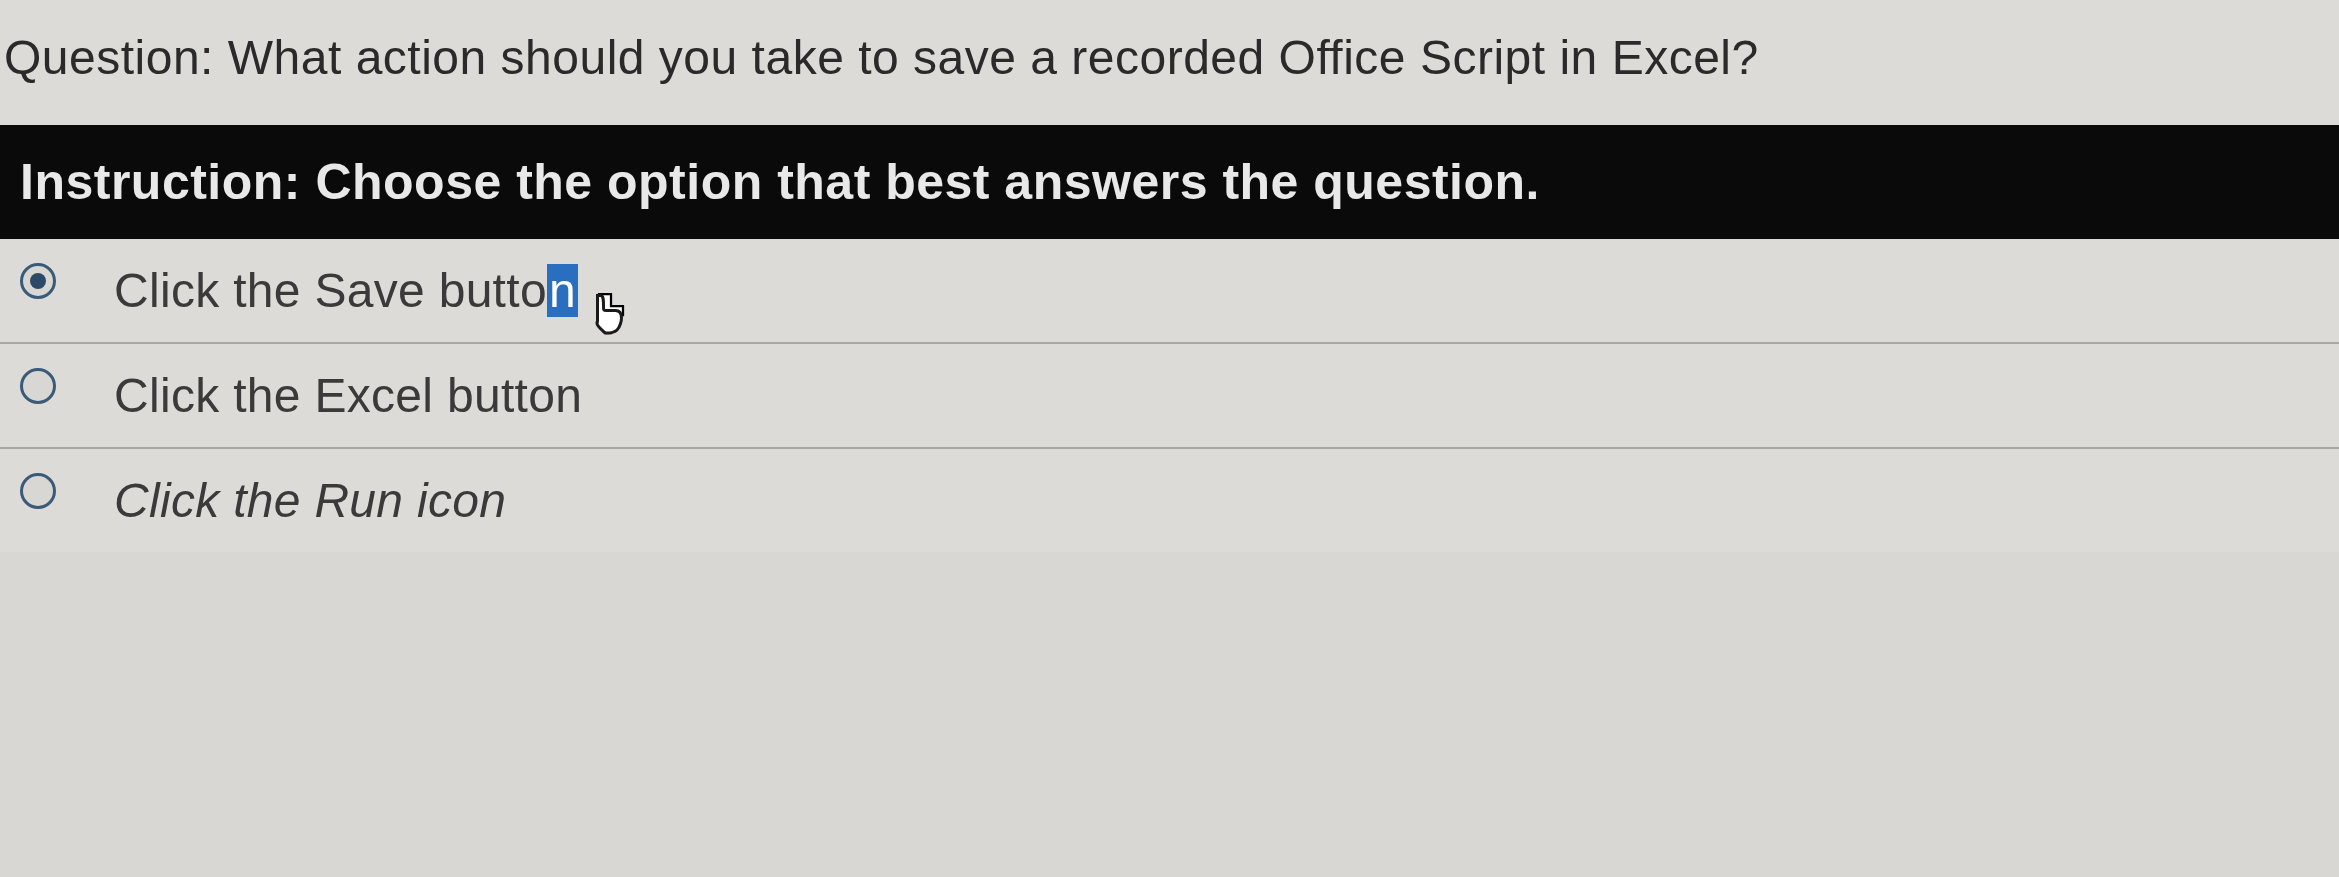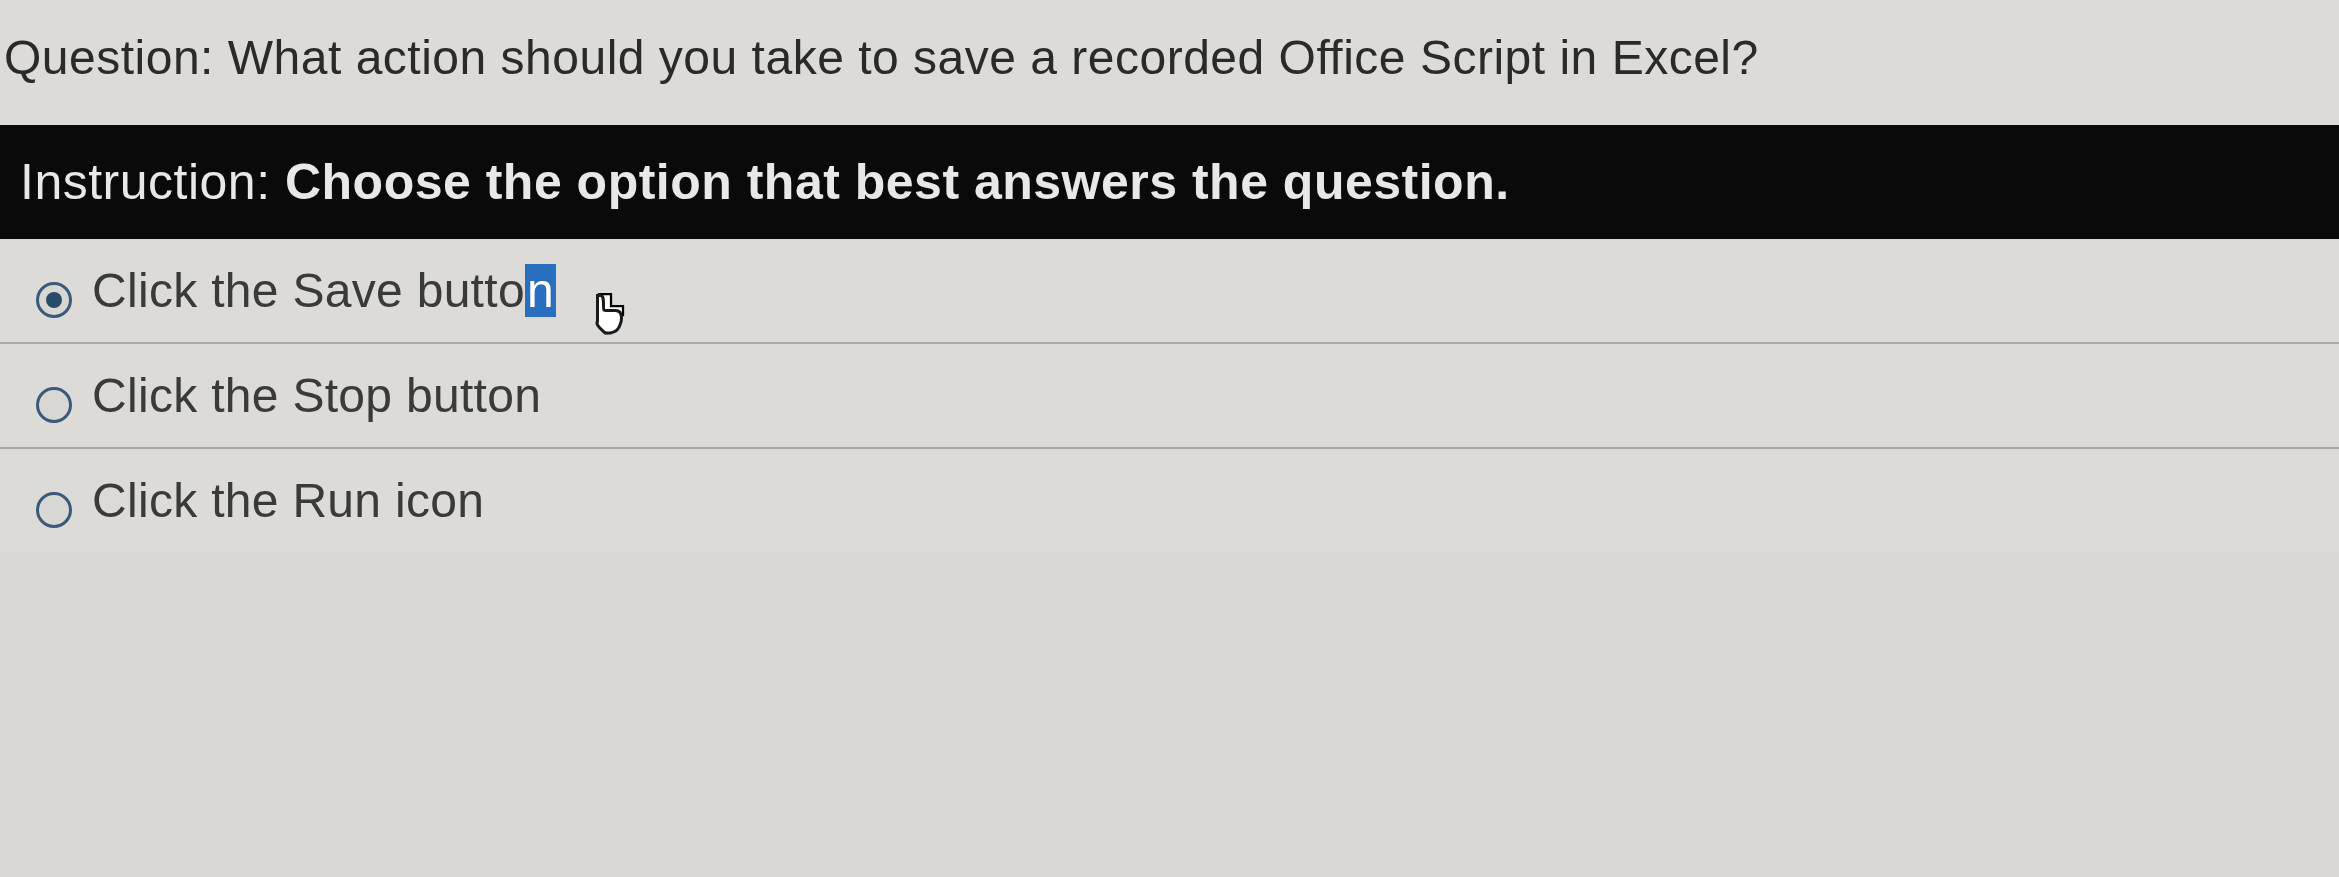--- a/index.html
+++ b/index.html
@@ -32,35 +32,37 @@
     }
     .instruction-bar {
       background: #0a0a0a;
       color: #e8e8e8;
       padding: 28px 20px;
       font-size: 50px;
       font-weight: 600;
       letter-spacing: 0.5px;
     }
     .instruction-bar .instruction-word {
-      font-weight: 400;
+      font-weight: 700;
     }
     .options {
       background: #dcdbd7;
     }
     .option-row {
       display: flex;
-      align-items: flex-end;
-      padding: 24px 36px;
+      align-items: flex-start;
+      padding: 24px 20px;
       border-bottom: 2px solid #a8a8a4;
       cursor: pointer;
       position: relative;
+      gap: 38px;
     }
     .option-row:last-child {
       border-bottom: none;
+      font-style: italic;
     }
     .radio {
       width: 36px;
       height: 36px;
       border: 3px solid #3a5a7a;
       border-radius: 50%;
       display: flex;
       align-items: center;
       justify-content: center;
       margin-right: 20px;
@@ -119,21 +121,21 @@
       </span>
       <svg class="cursor" viewBox="0 0 32 40">
         <path d="M 10 2 L 10 22 L 14 22 L 14 28 L 18 28 L 18 22 L 22 22 L 22 16 L 26 16 L 26 10 L 18 10 L 18 2 Z" fill="#ffffff" stroke="#000000" stroke-width="1.5"></path>
         <path d="M 10 2 L 10 22 M 14 22 L 14 28 M 18 28 L 18 22 M 22 22 L 22 16" fill="none" stroke="#000000" stroke-width="1"></path>
         <path d="M 9 3 C 9 3 9 20 9 20 C 9 20 8 22 10 24 C 12 26 13 28 15 28 C 17 28 20 28 22 26 C 24 24 25 20 25 18 C 25 14 23 13 21 13 C 21 13 21 13 19 13 C 17 13 17 13 15 13 C 13 13 13 13 13 10 C 13 6 13 3 11 3 C 10 3 9 3 9 3 Z" fill="#ffffff" stroke="#1a1a1a" stroke-width="2"></path>
       </svg>
     </div>
 
     <div class="option-row">
       <div class="radio"></div>
-      <span class="option-text">Click the Stop button</span>
+      <span class="option-text">Click the Excel button</span>
     </div>
 
     <div class="option-row">
       <div class="radio"></div>
       <span class="option-text">Click the Run icon</span>
     </div>
 
   </div>
 
 </div>

